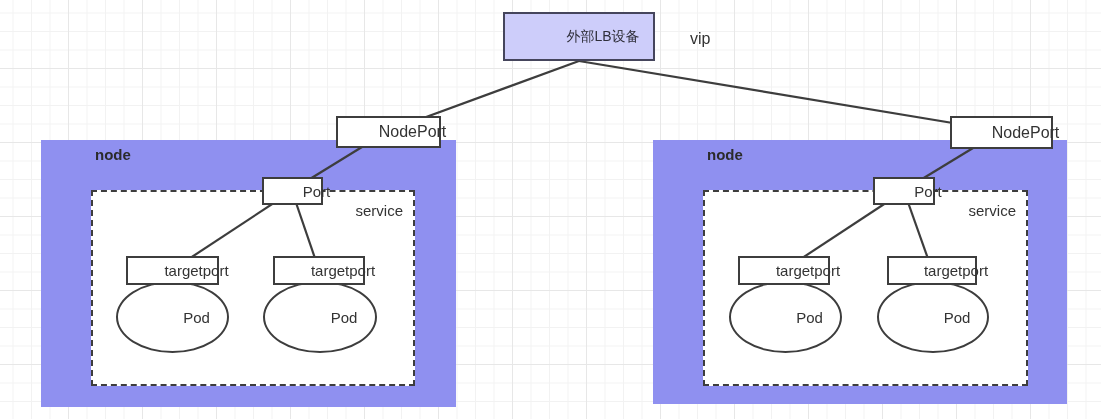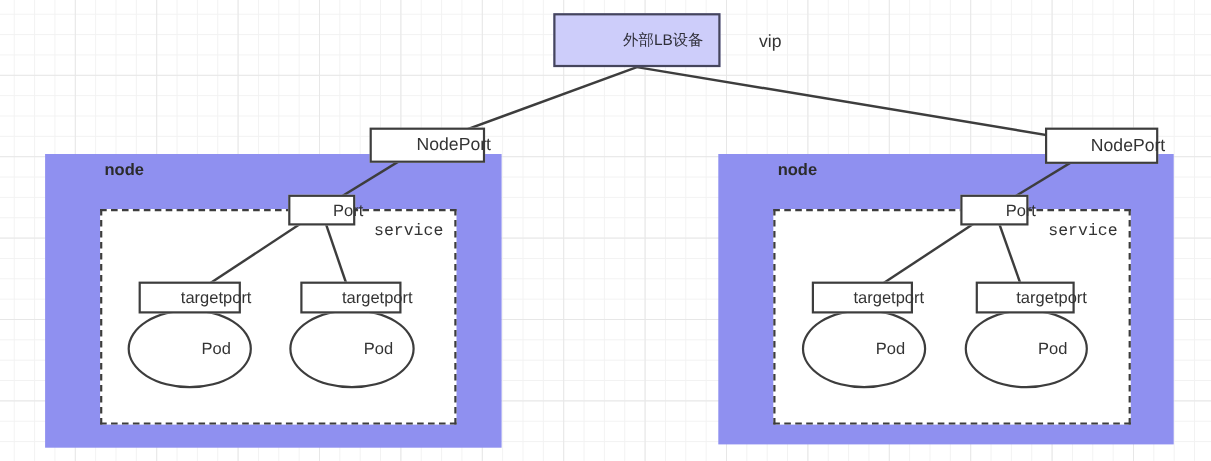--- a/index.html
+++ b/index.html
@@ -34,21 +34,20 @@
     position: absolute;
     top: 6px; left: 14px;
     font-size: 15px;
     font-weight: bold;
     color: #2b2b2b;
     margin-left: 40px;
   }
   .service-box {
     background: #ffffff;
     border: 2px dashed var(--stroke);
-    font-family: Liberation Mono, monospace;
   }
   .service-label {
     position: absolute;
     top: 10px; right: 10px;
     font-size: 15px;
     color: var(--text);
   }
   .shape {
     display: flex;
     align-items: center;

